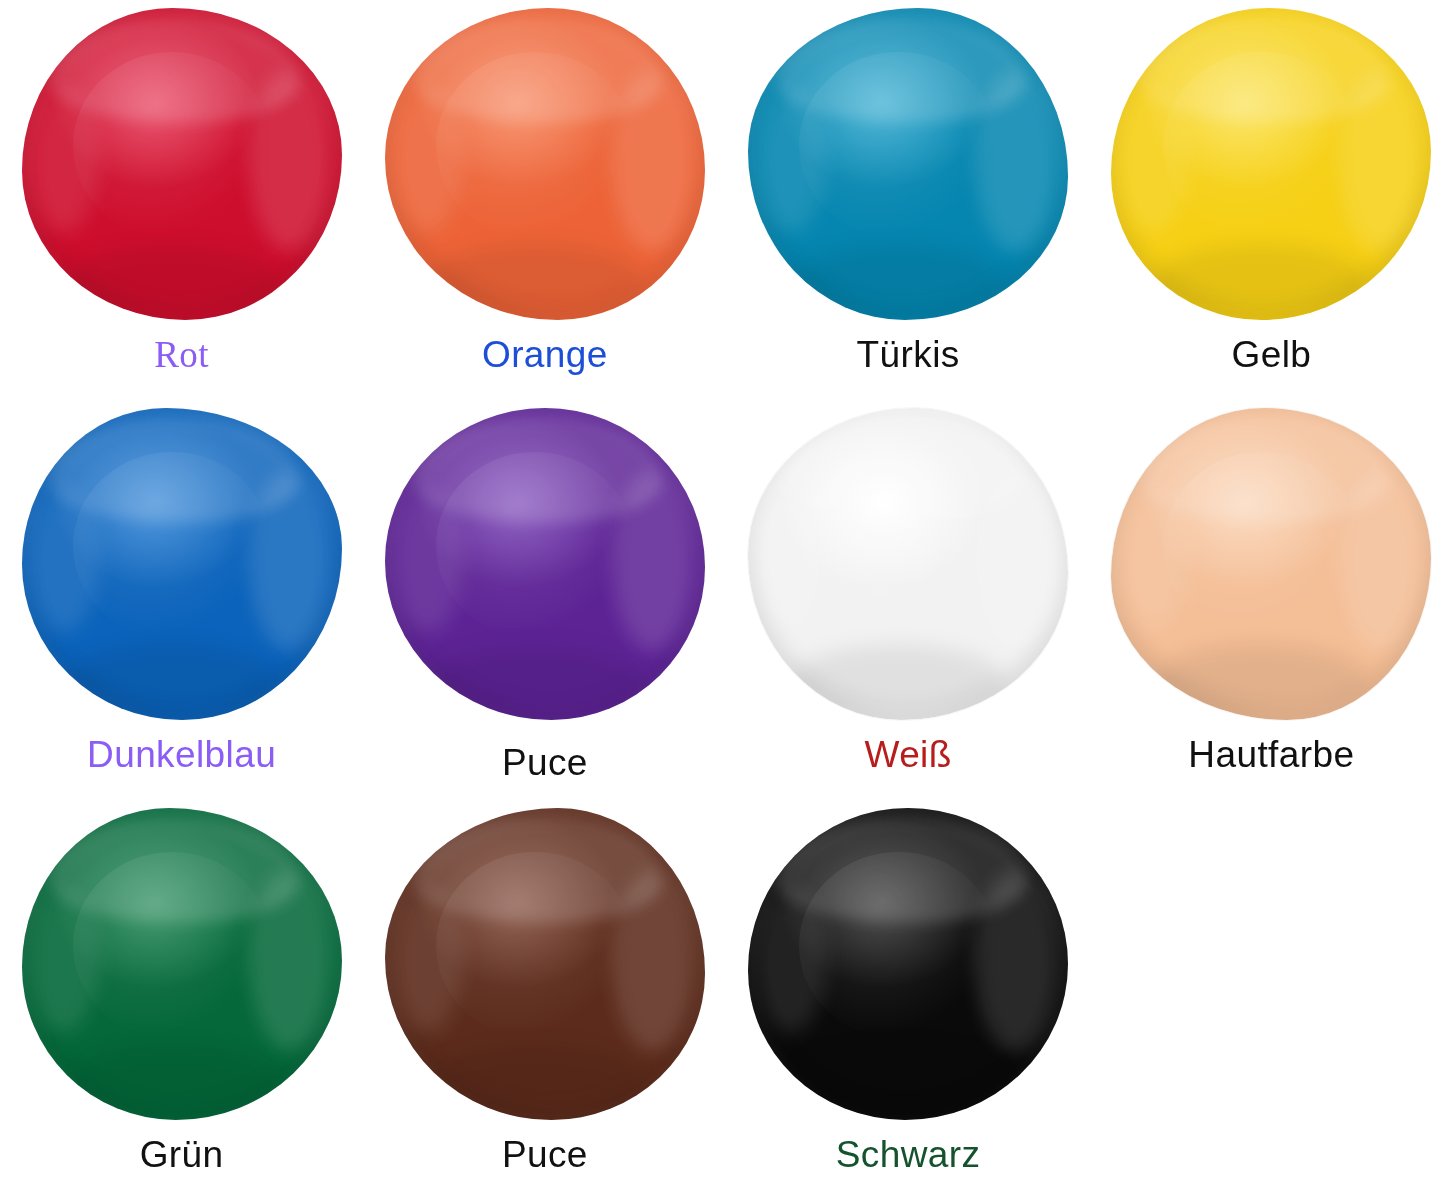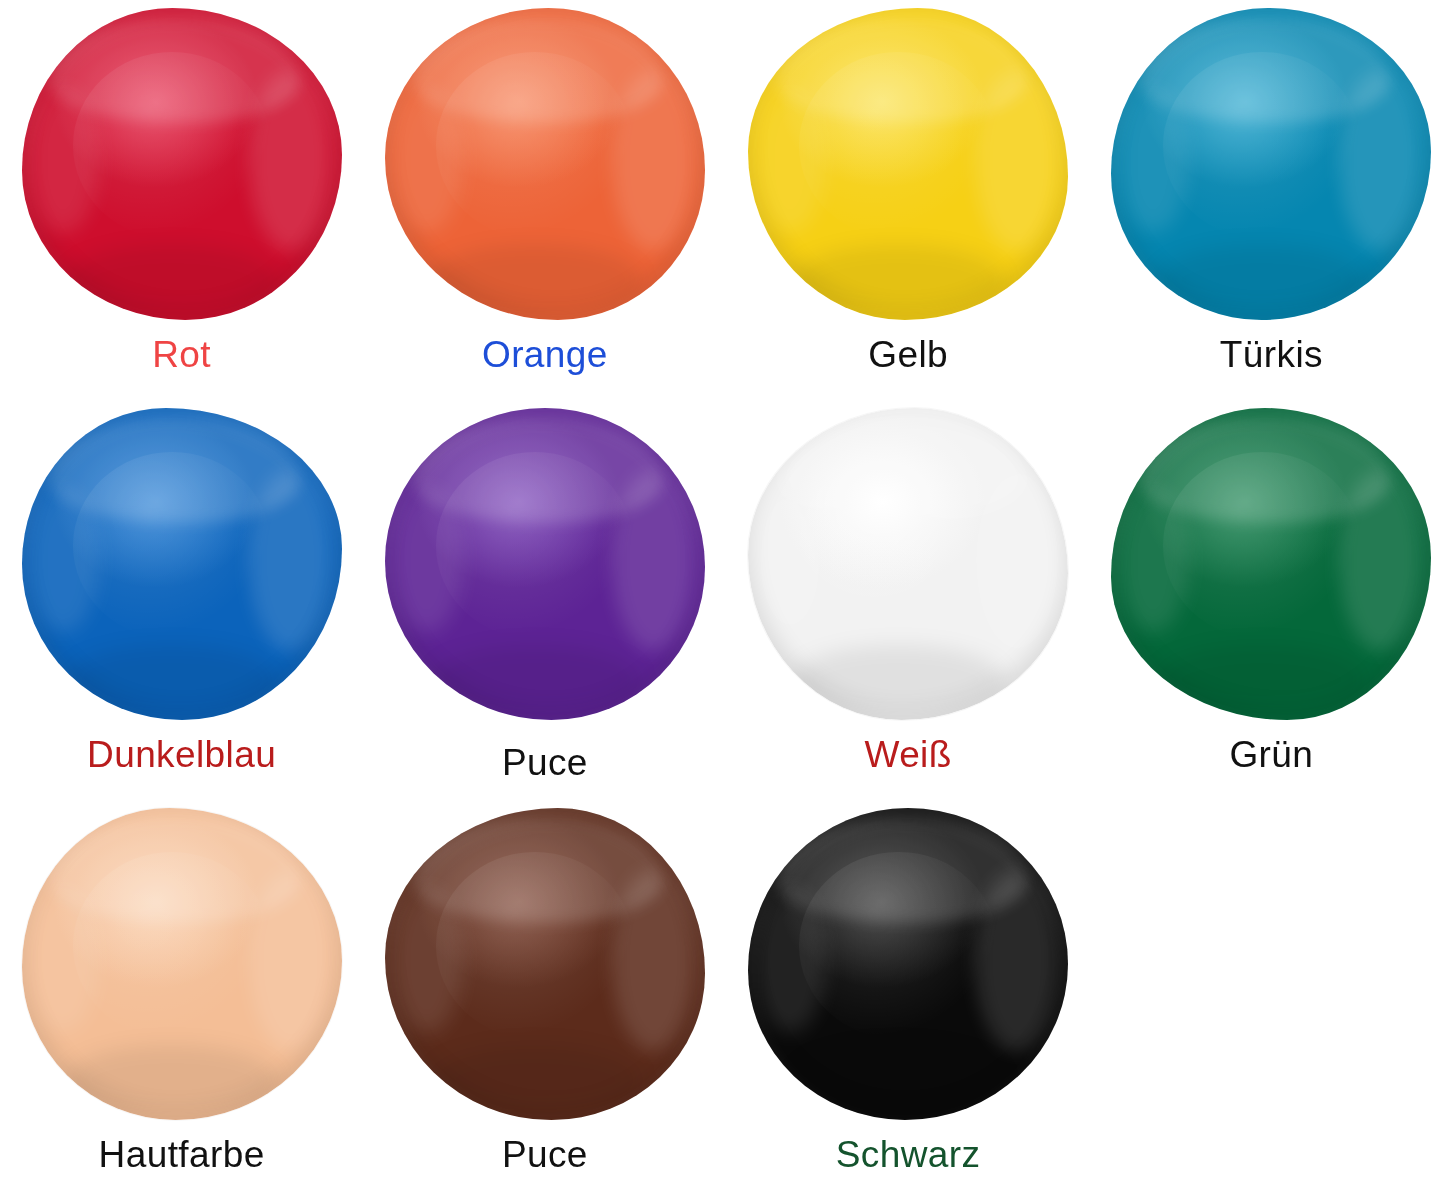--- a/index.html
+++ b/index.html
@@ -145,73 +145,73 @@
       <div class="blob-wrap">
         <div class="blob" style="background: radial-gradient(70% 60% at 42% 30%, rgb(232, 65, 94) 0%, rgb(206, 14, 45) 46%), radial-gradient(90% 90% at 50% 88%, rgb(160, 10, 34) 0%, rgb(206, 14, 45) 62%), linear-gradient(160deg, rgb(206, 14, 45) 0%, rgb(206, 14, 45) 70%, rgb(160, 10, 34) 100%);">
           <div class="gloss-core"></div>
           <div class="gloss-top"></div>
           <div class="gloss-right"></div>
           <div class="gloss-left"></div>
           <div class="gloss-bottom"></div>
           <div class="rim"></div>
         </div>
       </div>
-      <div class="swatch-label" style="color: #ef4444;">Rot</div>
+      <div class="swatch-label" style="color: #8b5cf6; font-family: Liberation Serif, serif;">Rot</div>
     </div>
     <div class="swatch-cell">
       <div class="blob-wrap">
         <div class="blob" style="background: radial-gradient(70% 60% at 42% 30%, rgb(247, 138, 98) 0%, rgb(237, 99, 55) 46%), radial-gradient(90% 90% at 50% 88%, rgb(198, 74, 34) 0%, rgb(237, 99, 55) 62%), linear-gradient(160deg, rgb(237, 99, 55) 0%, rgb(237, 99, 55) 70%, rgb(198, 74, 34) 100%);">
           <div class="gloss-core"></div>
           <div class="gloss-top"></div>
           <div class="gloss-right"></div>
           <div class="gloss-left"></div>
           <div class="gloss-bottom"></div>
           <div class="rim"></div>
         </div>
       </div>
       <div class="swatch-label" style="color: #1d4ed8;">Orange</div>
     </div>
     <div class="swatch-cell">
       <div class="blob-wrap">
+        <div class="blob" style="background: radial-gradient(70% 60% at 42% 30%, rgb(59, 174, 210) 0%, rgb(5, 134, 176) 46%), radial-gradient(90% 90% at 50% 88%, rgb(4, 107, 141) 0%, rgb(5, 134, 176) 62%), linear-gradient(160deg, rgb(5, 134, 176) 0%, rgb(5, 134, 176) 70%, rgb(4, 107, 141) 100%);">
+          <div class="gloss-core"></div>
+          <div class="gloss-top"></div>
+          <div class="gloss-right"></div>
+          <div class="gloss-left"></div>
+          <div class="gloss-bottom"></div>
+          <div class="rim"></div>
+        </div>
+      </div>
+      <div class="swatch-label" style="color: rgb(17, 17, 17);">Türkis</div>
+    </div>
+    <div class="swatch-cell">
+      <div class="blob-wrap">
         <div class="blob" style="background: radial-gradient(70% 60% at 42% 30%, rgb(251, 227, 89) 0%, rgb(246, 208, 21) 46%), radial-gradient(90% 90% at 50% 88%, rgb(217, 178, 8) 0%, rgb(246, 208, 21) 62%), linear-gradient(160deg, rgb(246, 208, 21) 0%, rgb(246, 208, 21) 70%, rgb(217, 178, 8) 100%);">
           <div class="gloss-core"></div>
           <div class="gloss-top"></div>
           <div class="gloss-right"></div>
           <div class="gloss-left"></div>
           <div class="gloss-bottom"></div>
           <div class="rim"></div>
         </div>
       </div>
       <div class="swatch-label" style="color: rgb(17, 17, 17);">Gelb</div>
     </div>
     <div class="swatch-cell">
       <div class="blob-wrap">
-        <div class="blob" style="background: radial-gradient(70% 60% at 42% 30%, rgb(59, 174, 210) 0%, rgb(5, 134, 176) 46%), radial-gradient(90% 90% at 50% 88%, rgb(4, 107, 141) 0%, rgb(5, 134, 176) 62%), linear-gradient(160deg, rgb(5, 134, 176) 0%, rgb(5, 134, 176) 70%, rgb(4, 107, 141) 100%);">
-          <div class="gloss-core"></div>
-          <div class="gloss-top"></div>
-          <div class="gloss-right"></div>
-          <div class="gloss-left"></div>
-          <div class="gloss-bottom"></div>
-          <div class="rim"></div>
-        </div>
-      </div>
-      <div class="swatch-label" style="color: rgb(17, 17, 17);">Türkis</div>
-    </div>
-    <div class="swatch-cell">
-      <div class="blob-wrap">
         <div class="blob" style="background: radial-gradient(70% 60% at 42% 30%, rgb(59, 138, 216) 0%, rgb(11, 99, 187) 46%), radial-gradient(90% 90% at 50% 88%, rgb(8, 76, 146) 0%, rgb(11, 99, 187) 62%), linear-gradient(160deg, rgb(11, 99, 187) 0%, rgb(11, 99, 187) 70%, rgb(8, 76, 146) 100%);">
           <div class="gloss-core"></div>
           <div class="gloss-top"></div>
           <div class="gloss-right"></div>
           <div class="gloss-left"></div>
           <div class="gloss-bottom"></div>
           <div class="rim"></div>
         </div>
       </div>
-      <div class="swatch-label" style="color: #b91c1c;">Dunkelblau</div>
+      <div class="swatch-label" style="color: #8b5cf6;">Dunkelblau</div>
     </div>
     <div class="swatch-cell">
       <div class="blob-wrap">
         <div class="blob" style="background: radial-gradient(70% 60% at 42% 30%, rgb(130, 80, 188) 0%, rgb(93, 35, 149) 46%), radial-gradient(90% 90% at 50% 88%, rgb(70, 26, 115) 0%, rgb(93, 35, 149) 62%), linear-gradient(160deg, rgb(93, 35, 149) 0%, rgb(93, 35, 149) 70%, rgb(70, 26, 115) 100%);">
           <div class="gloss-core"></div>
           <div class="gloss-top"></div>
           <div class="gloss-right"></div>
           <div class="gloss-left"></div>
           <div class="gloss-bottom"></div>
           <div class="rim"></div>
@@ -225,46 +225,46 @@
           <div class="gloss-core"></div>
           <div class="gloss-top"></div>
           <div class="gloss-right"></div>
           <div class="gloss-left"></div>
           <div class="gloss-bottom"></div>
           <div class="rim"></div>
         </div>
       </div>
       <div class="swatch-label" style="color: #b91c1c;">Weiß</div>
     </div>
+    <div class="swatch-cell is-light">
+      <div class="blob-wrap">
+        <div class="blob" style="background: radial-gradient(70% 60% at 42% 30%, rgb(251, 215, 186) 0%, rgb(244, 190, 150) 46%), radial-gradient(90% 90% at 50% 88%, rgb(220, 163, 121) 0%, rgb(244, 190, 150) 62%), linear-gradient(160deg, rgb(244, 190, 150) 0%, rgb(244, 190, 150) 70%, rgb(220, 163, 121) 100%);">
+          <div class="gloss-core"></div>
+          <div class="gloss-top"></div>
+          <div class="gloss-right"></div>
+          <div class="gloss-left"></div>
+          <div class="gloss-bottom"></div>
+          <div class="rim"></div>
+        </div>
+      </div>
+      <div class="swatch-label" style="color: rgb(17, 17, 17);">Hautfarbe</div>
+    </div>
     <div class="swatch-cell">
       <div class="blob-wrap">
         <div class="blob" style="background: radial-gradient(70% 60% at 42% 30%, rgb(46, 142, 96) 0%, rgb(4, 104, 58) 46%), radial-gradient(90% 90% at 50% 88%, rgb(3, 80, 44) 0%, rgb(4, 104, 58) 62%), linear-gradient(160deg, rgb(4, 104, 58) 0%, rgb(4, 104, 58) 70%, rgb(3, 80, 44) 100%);">
           <div class="gloss-core"></div>
           <div class="gloss-top"></div>
           <div class="gloss-right"></div>
           <div class="gloss-left"></div>
           <div class="gloss-bottom"></div>
           <div class="rim"></div>
         </div>
       </div>
       <div class="swatch-label" style="color: rgb(17, 17, 17);">Grün</div>
     </div>
-    <div class="swatch-cell is-light">
-      <div class="blob-wrap">
-        <div class="blob" style="background: radial-gradient(70% 60% at 42% 30%, rgb(251, 215, 186) 0%, rgb(244, 190, 150) 46%), radial-gradient(90% 90% at 50% 88%, rgb(220, 163, 121) 0%, rgb(244, 190, 150) 62%), linear-gradient(160deg, rgb(244, 190, 150) 0%, rgb(244, 190, 150) 70%, rgb(220, 163, 121) 100%);">
-          <div class="gloss-core"></div>
-          <div class="gloss-top"></div>
-          <div class="gloss-right"></div>
-          <div class="gloss-left"></div>
-          <div class="gloss-bottom"></div>
-          <div class="rim"></div>
-        </div>
-      </div>
-      <div class="swatch-label" style="color: rgb(17, 17, 17);">Hautfarbe</div>
-    </div>
     <div class="swatch-cell">
       <div class="blob-wrap">
         <div class="blob" style="background: radial-gradient(70% 60% at 42% 30%, rgb(133, 80, 64) 0%, rgb(92, 43, 27) 46%), radial-gradient(90% 90% at 50% 88%, rgb(68, 29, 17) 0%, rgb(92, 43, 27) 62%), linear-gradient(160deg, rgb(92, 43, 27) 0%, rgb(92, 43, 27) 70%, rgb(68, 29, 17) 100%);">
           <div class="gloss-core"></div>
           <div class="gloss-top"></div>
           <div class="gloss-right"></div>
           <div class="gloss-left"></div>
           <div class="gloss-bottom"></div>
           <div class="rim"></div>
         </div>

